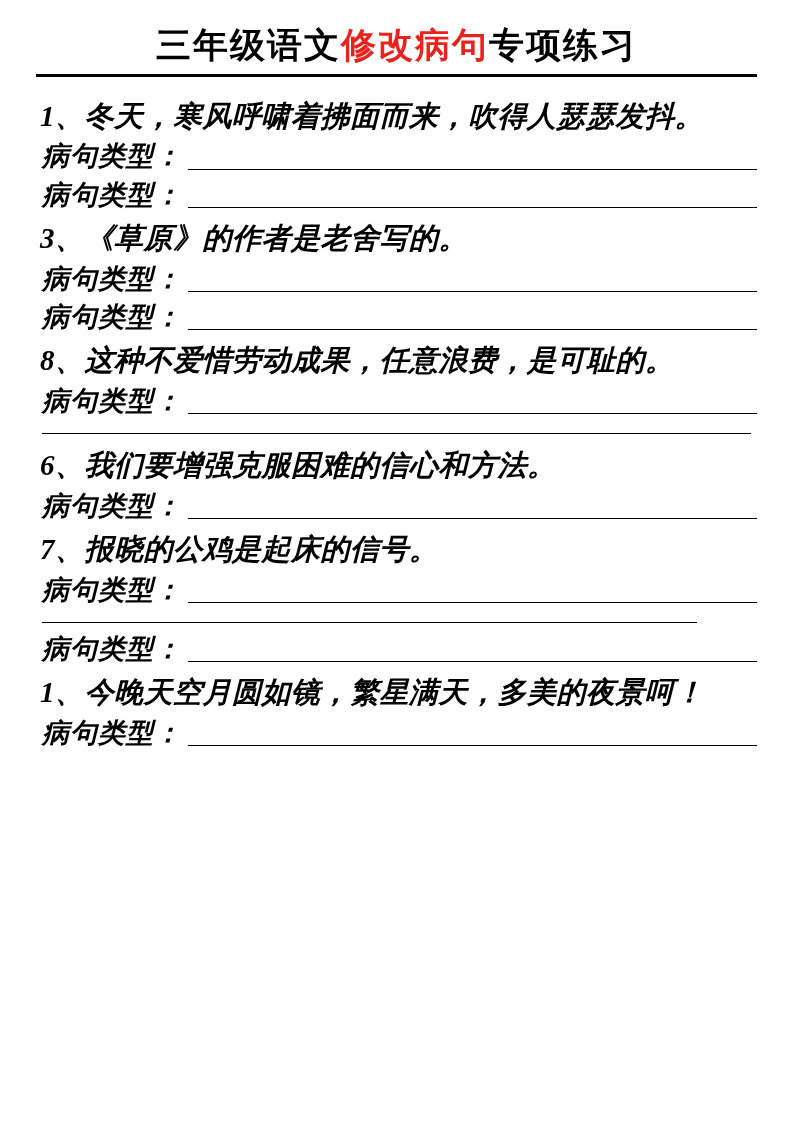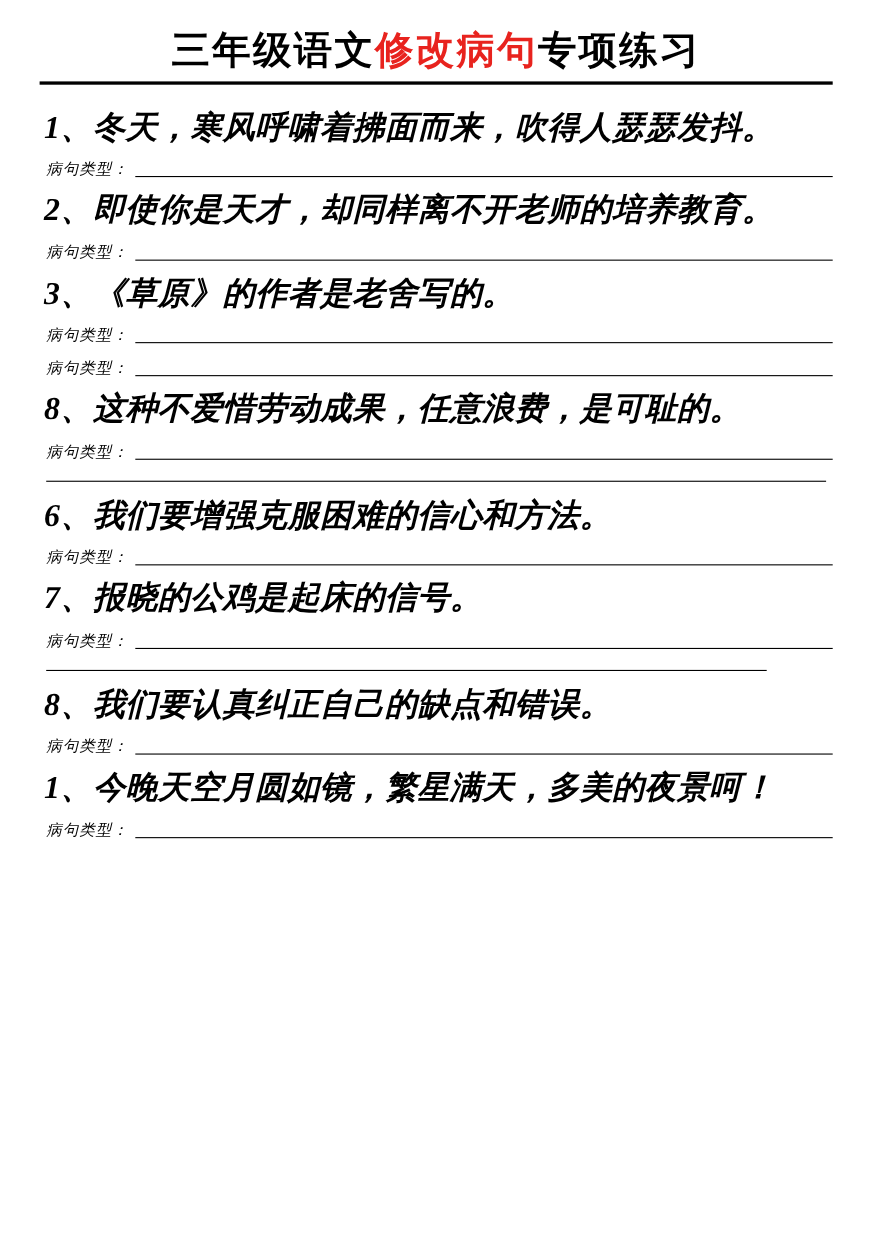--- a/index.html
+++ b/index.html
@@ -60,23 +60,23 @@
     padding-left: 4px;
   }
   .answer-row {
     display: flex;
     align-items: flex-end;
     padding-left: 6px;
     margin-top: 2px;
     margin-bottom: 6px;
   }
   .answer-label {
-    font-size: 14px;
+    font-size: 27px;
     font-style: italic;
-    font-weight: 400;
+    font-weight: 700;
     letter-spacing: 1px;
     white-space: nowrap;
     line-height: 1.2;
   }
   .answer-line {
     flex: 1 1 auto;
     border-bottom: 1.6px solid #000;
     height: 20px;
     margin-left: 6px;
     margin-bottom: 3px;
@@ -105,21 +105,20 @@
 
     <div class="item">
       <div class="sentence">1、冬天，寒风呼啸着拂面而来，吹得人瑟瑟发抖。</div>
       <div class="answer-row">
         <span class="answer-label">病句类型：</span>
         <span class="answer-line"></span>
       </div>
     </div>
 
     <div class="item">
-      <div class="sentence">2、即使你是天才，却同样离不开老师的培养教育。</div>
       <div class="answer-row">
         <span class="answer-label">病句类型：</span>
         <span class="answer-line"></span>
       </div>
     </div>
 
     <div class="item">
       <div class="sentence">3、《草原》的作者是老舍写的。</div>
       <div class="answer-row">
         <span class="answer-label">病句类型：</span>
@@ -156,21 +155,20 @@
       <div class="sentence">7、报晓的公鸡是起床的信号。</div>
       <div class="answer-row">
         <span class="answer-label">病句类型：</span>
         <span class="answer-line"></span>
       </div>
     </div>
 
     <div class="full-rule short"></div>
 
     <div class="item">
-      <div class="sentence">8、我们要认真纠正自己的缺点和错误。</div>
       <div class="answer-row">
         <span class="answer-label">病句类型：</span>
         <span class="answer-line"></span>
       </div>
     </div>
 
     <div class="item">
       <div class="sentence">1、今晚天空月圆如镜，繁星满天，多美的夜景呵！</div>
       <div class="answer-row">
         <span class="answer-label">病句类型：</span>

